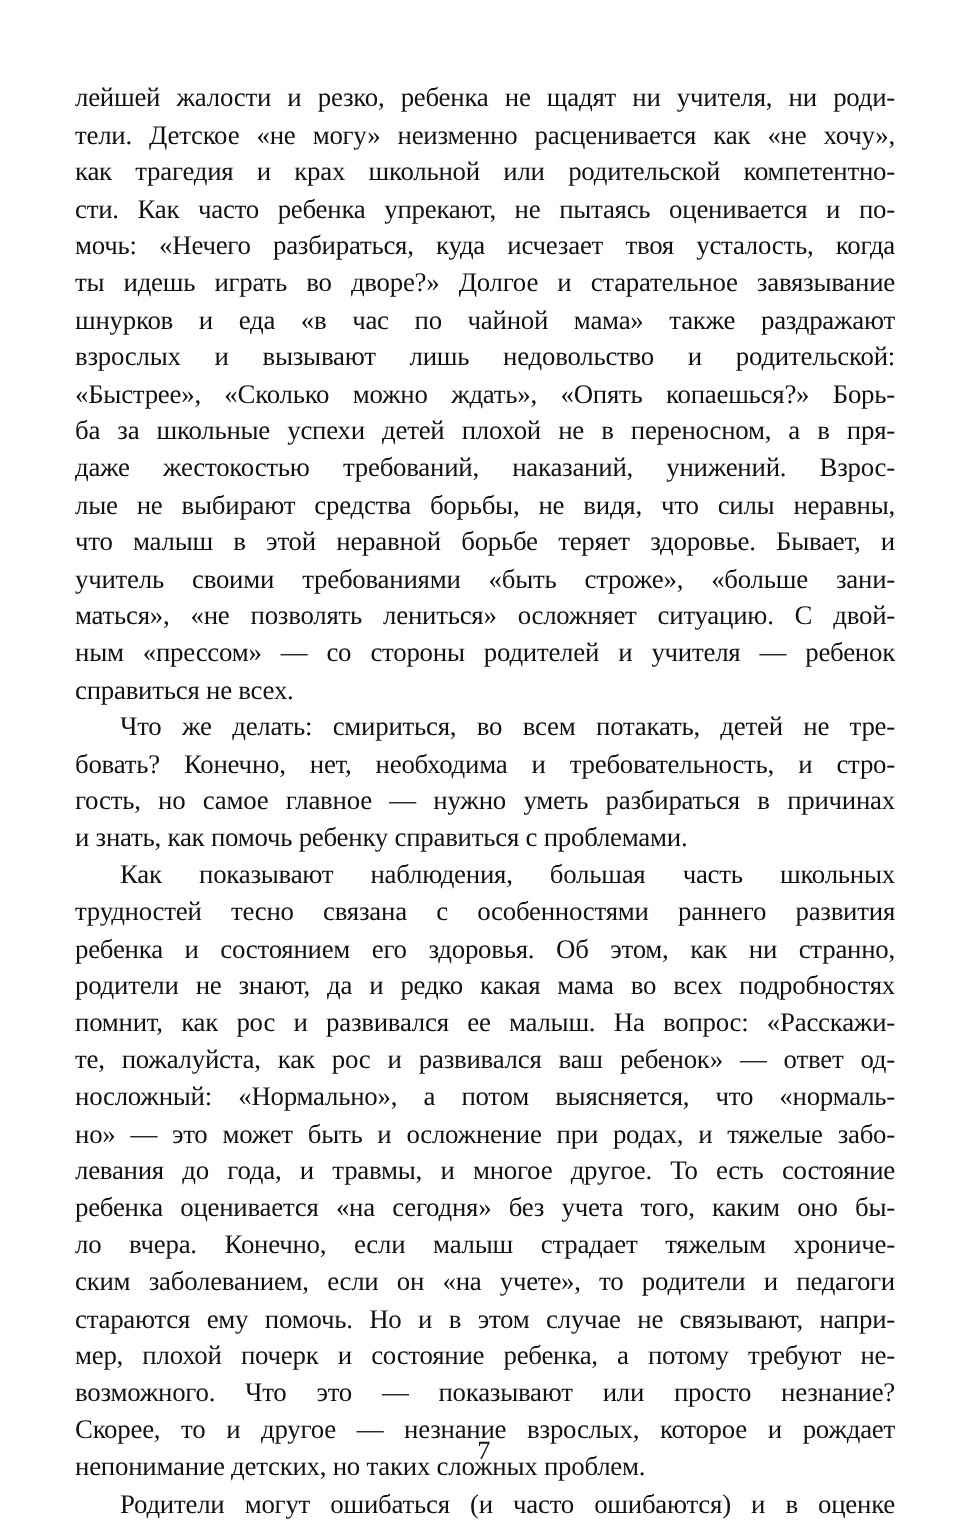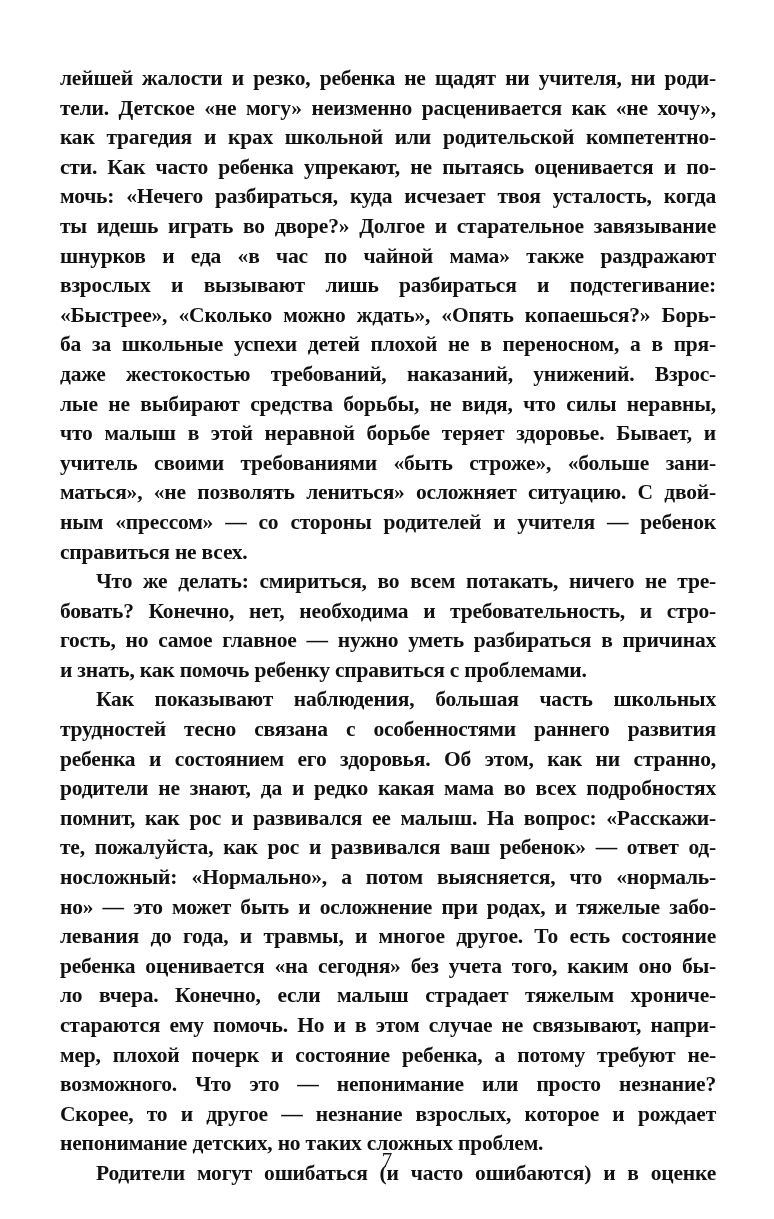--- a/index.html
+++ b/index.html
@@ -23,21 +23,20 @@
     }
     .line {
       display: block;
       height: 29.6px;
       line-height: 29.6px;
       font-size: 21.5px;
       white-space: nowrap;
       text-align: justify;
       text-align-last: justify;
       letter-spacing: -0.2px;
-      font-weight: bold;
     }
     .line.last {
       text-align-last: left;
     }
     .line.indent {
       padding-left: 36px;
     }
     .page-number {
       position: absolute;
       left: 0;
@@ -53,47 +52,48 @@
 <body>
 
 <div class="page">
   <span class="line">лейшей жалости и резко, ребенка не щадят ни учителя, ни роди-</span>
   <span class="line">тели. Детское «не могу» неизменно расценивается как «не хочу»,</span>
   <span class="line">как трагедия и крах школьной или родительской компетентно-</span>
   <span class="line">сти. Как часто ребенка упрекают, не пытаясь оценивается и по-</span>
   <span class="line">мочь: «Нечего разбираться, куда исчезает твоя усталость, когда</span>
   <span class="line">ты идешь играть во дворе?» Долгое и старательное завязывание</span>
   <span class="line">шнурков и еда «в час по чайной мама» также раздражают</span>
-  <span class="line">взрослых и вызывают лишь разбираться и подстегивание:</span>
+  <span class="line">взрослых и вызывают лишь недовольство и родительской:</span>
   <span class="line">«Быстрее», «Сколько можно ждать», «Опять копаешься?» Борь-</span>
   <span class="line">ба за школьные успехи детей плохой не в переносном, а в пря-</span>
   <span class="line">даже жестокостью требований, наказаний, унижений. Взрос-</span>
   <span class="line">лые не выбирают средства борьбы, не видя, что силы неравны,</span>
   <span class="line">что малыш в этой неравной борьбе теряет здоровье. Бывает, и</span>
   <span class="line">учитель своими требованиями «быть строже», «больше зани-</span>
   <span class="line">маться», «не позволять лениться» осложняет ситуацию. С двой-</span>
   <span class="line">ным «прессом» — со стороны родителей и учителя — ребенок</span>
   <span class="line last">справиться не всех.</span>
-  <span class="line indent">Что же делать: смириться, во всем потакать, ничего не тре-</span>
+  <span class="line indent">Что же делать: смириться, во всем потакать, детей не тре-</span>
   <span class="line">бовать? Конечно, нет, необходима и требовательность, и стро-</span>
   <span class="line">гость, но самое главное — нужно уметь разбираться в причинах</span>
   <span class="line last">и знать, как помочь ребенку справиться с проблемами.</span>
   <span class="line indent">Как показывают наблюдения, большая часть школьных</span>
   <span class="line">трудностей тесно связана с особенностями раннего развития</span>
   <span class="line">ребенка и состоянием его здоровья. Об этом, как ни странно,</span>
   <span class="line">родители не знают, да и редко какая мама во всех подробностях</span>
   <span class="line">помнит, как рос и развивался ее малыш. На вопрос: «Расскажи-</span>
   <span class="line">те, пожалуйста, как рос и развивался ваш ребенок» — ответ од-</span>
   <span class="line">носложный: «Нормально», а потом выясняется, что «нормаль-</span>
   <span class="line">но» — это может быть и осложнение при родах, и тяжелые забо-</span>
   <span class="line">левания до года, и травмы, и многое другое. То есть состояние</span>
   <span class="line">ребенка оценивается «на сегодня» без учета того, каким оно бы-</span>
   <span class="line">ло вчера. Конечно, если малыш страдает тяжелым хрониче-</span>
+  <span class="line">ским заболеванием, если он «на учете», то родители и педагоги</span>
   <span class="line">стараются ему помочь. Но и в этом случае не связывают, напри-</span>
   <span class="line">мер, плохой почерк и состояние ребенка, а потому требуют не-</span>
-  <span class="line">возможного. Что это — непонимание или просто незнание?</span>
+  <span class="line">возможного. Что это — показывают или просто незнание?</span>
   <span class="line">Скорее, то и другое — незнание взрослых, которое и рождает</span>
   <span class="line last">непонимание детских, но таких сложных проблем.</span>
   <span class="line indent">Родители могут ошибаться (и часто ошибаются) и в оценке</span>
 
 </div>
 
 <div class="page-number">7</div>
 
 </body></html>

